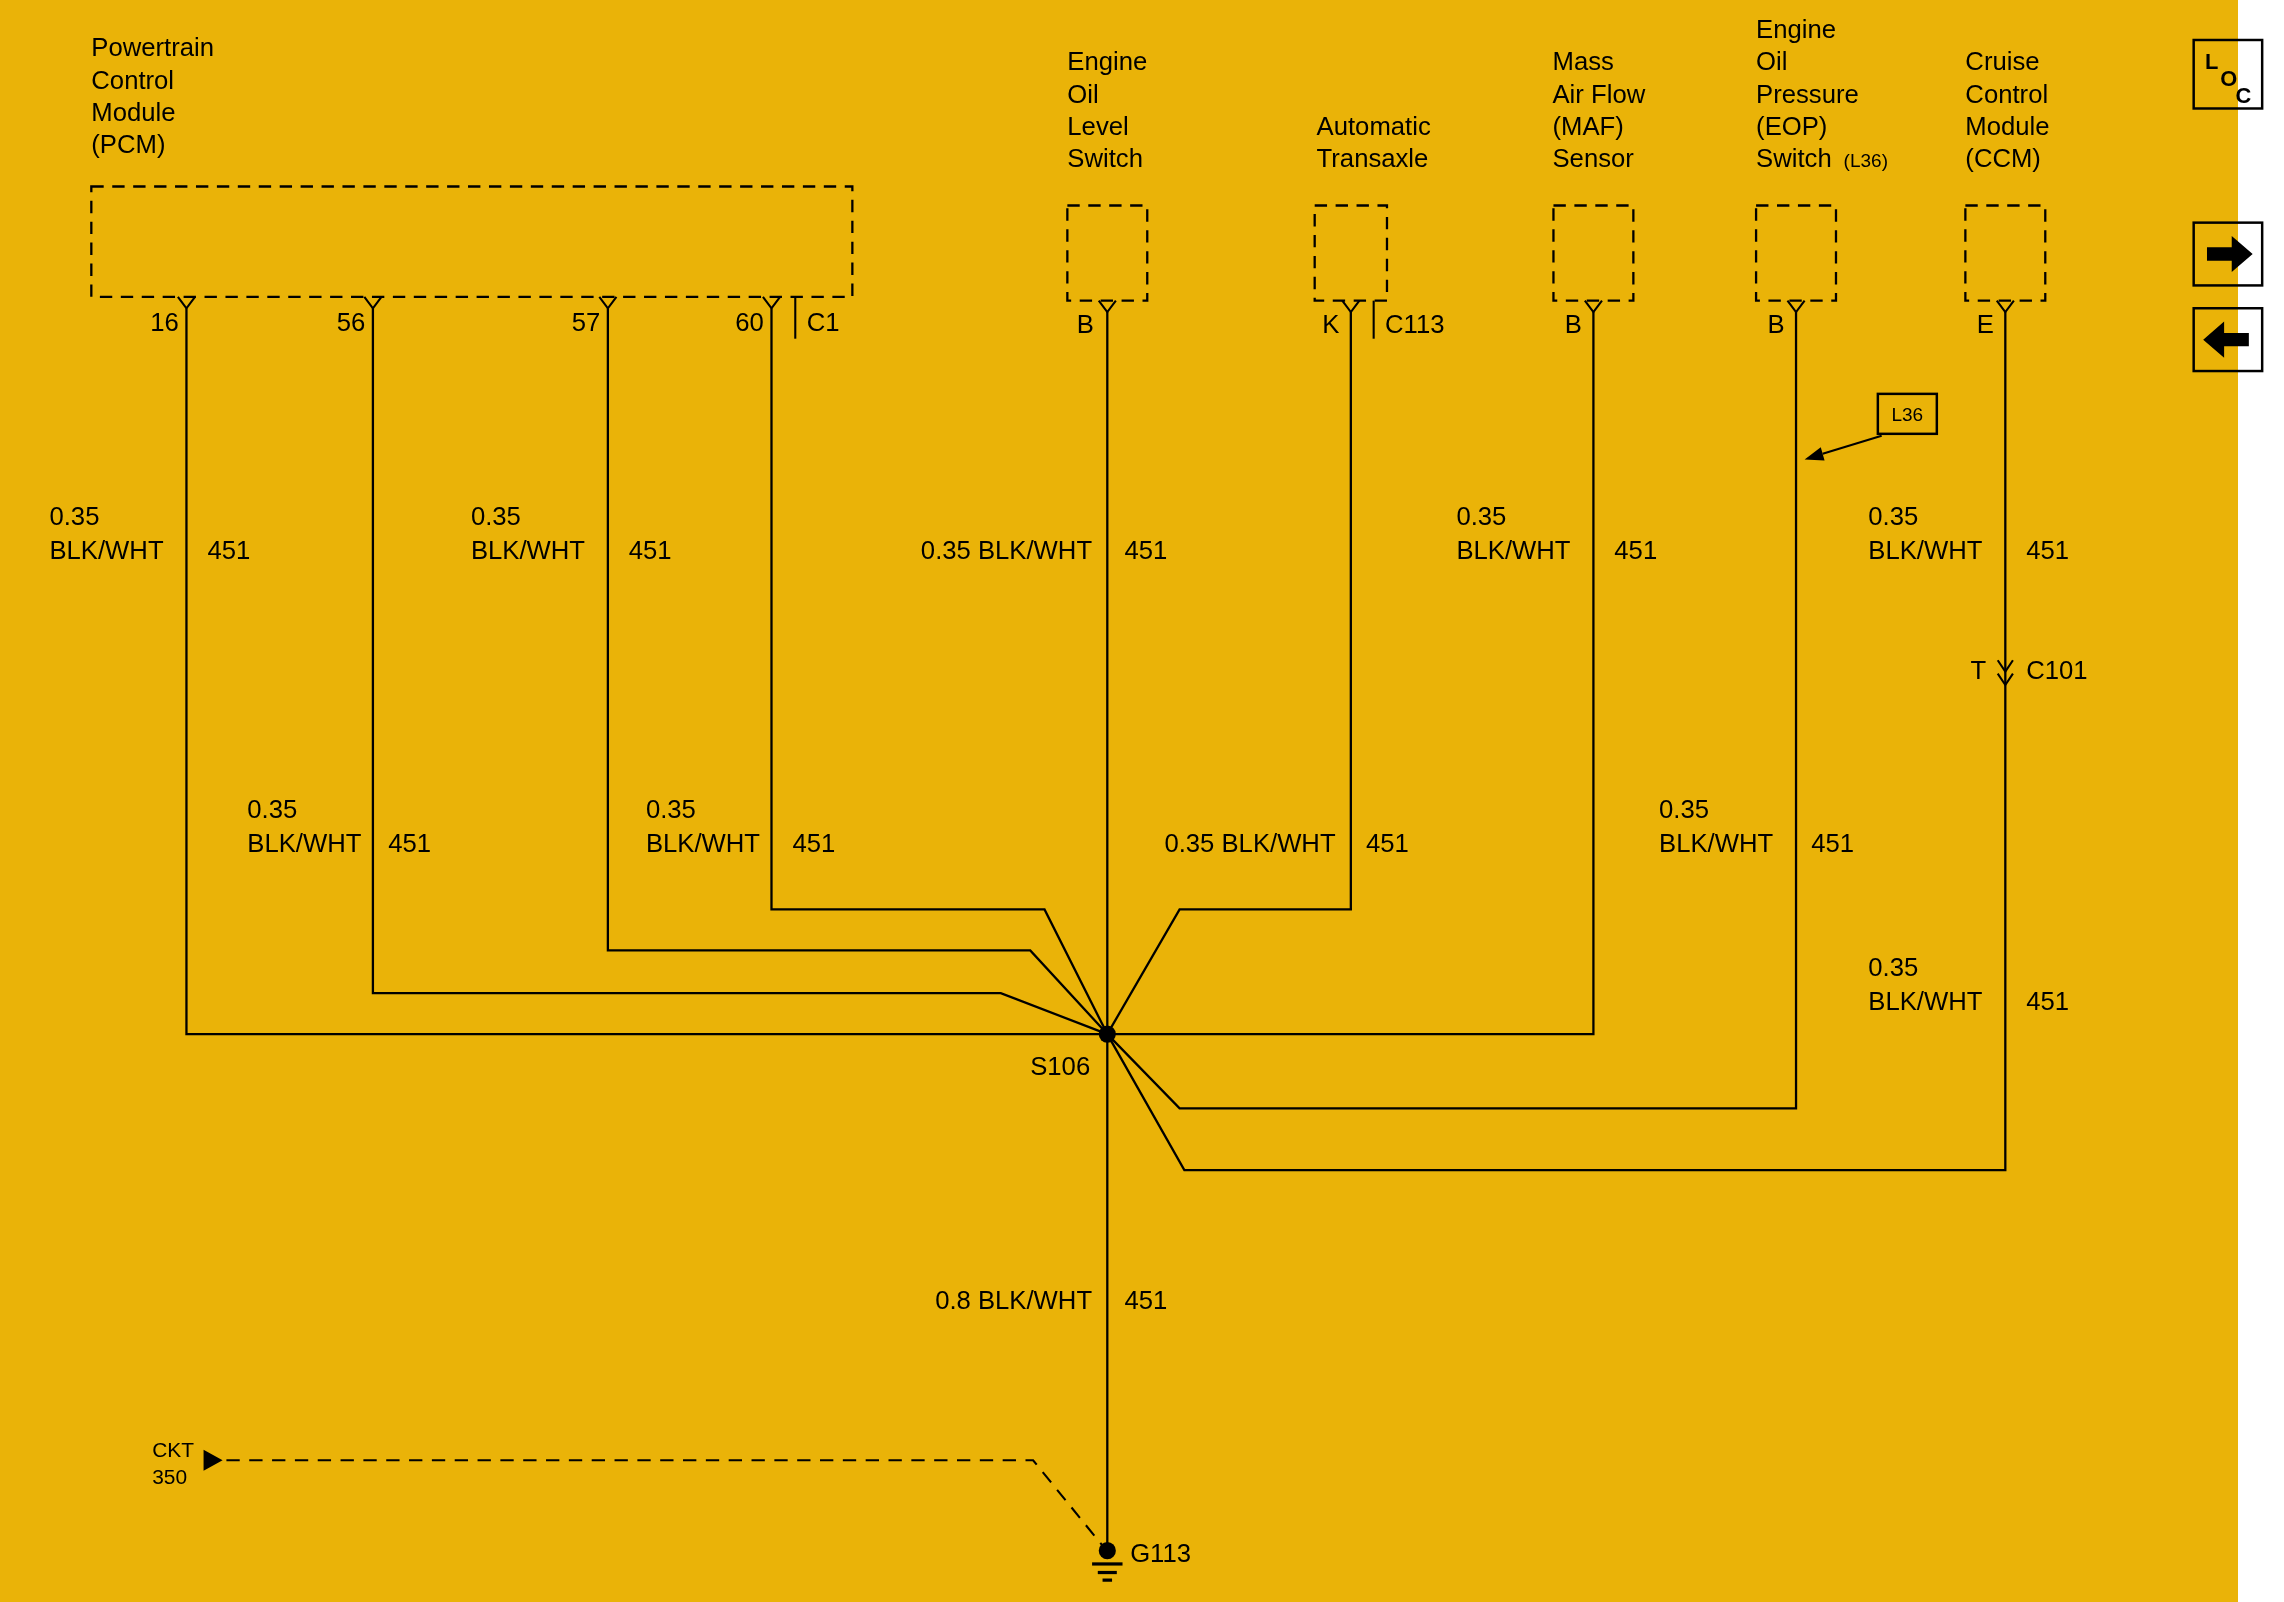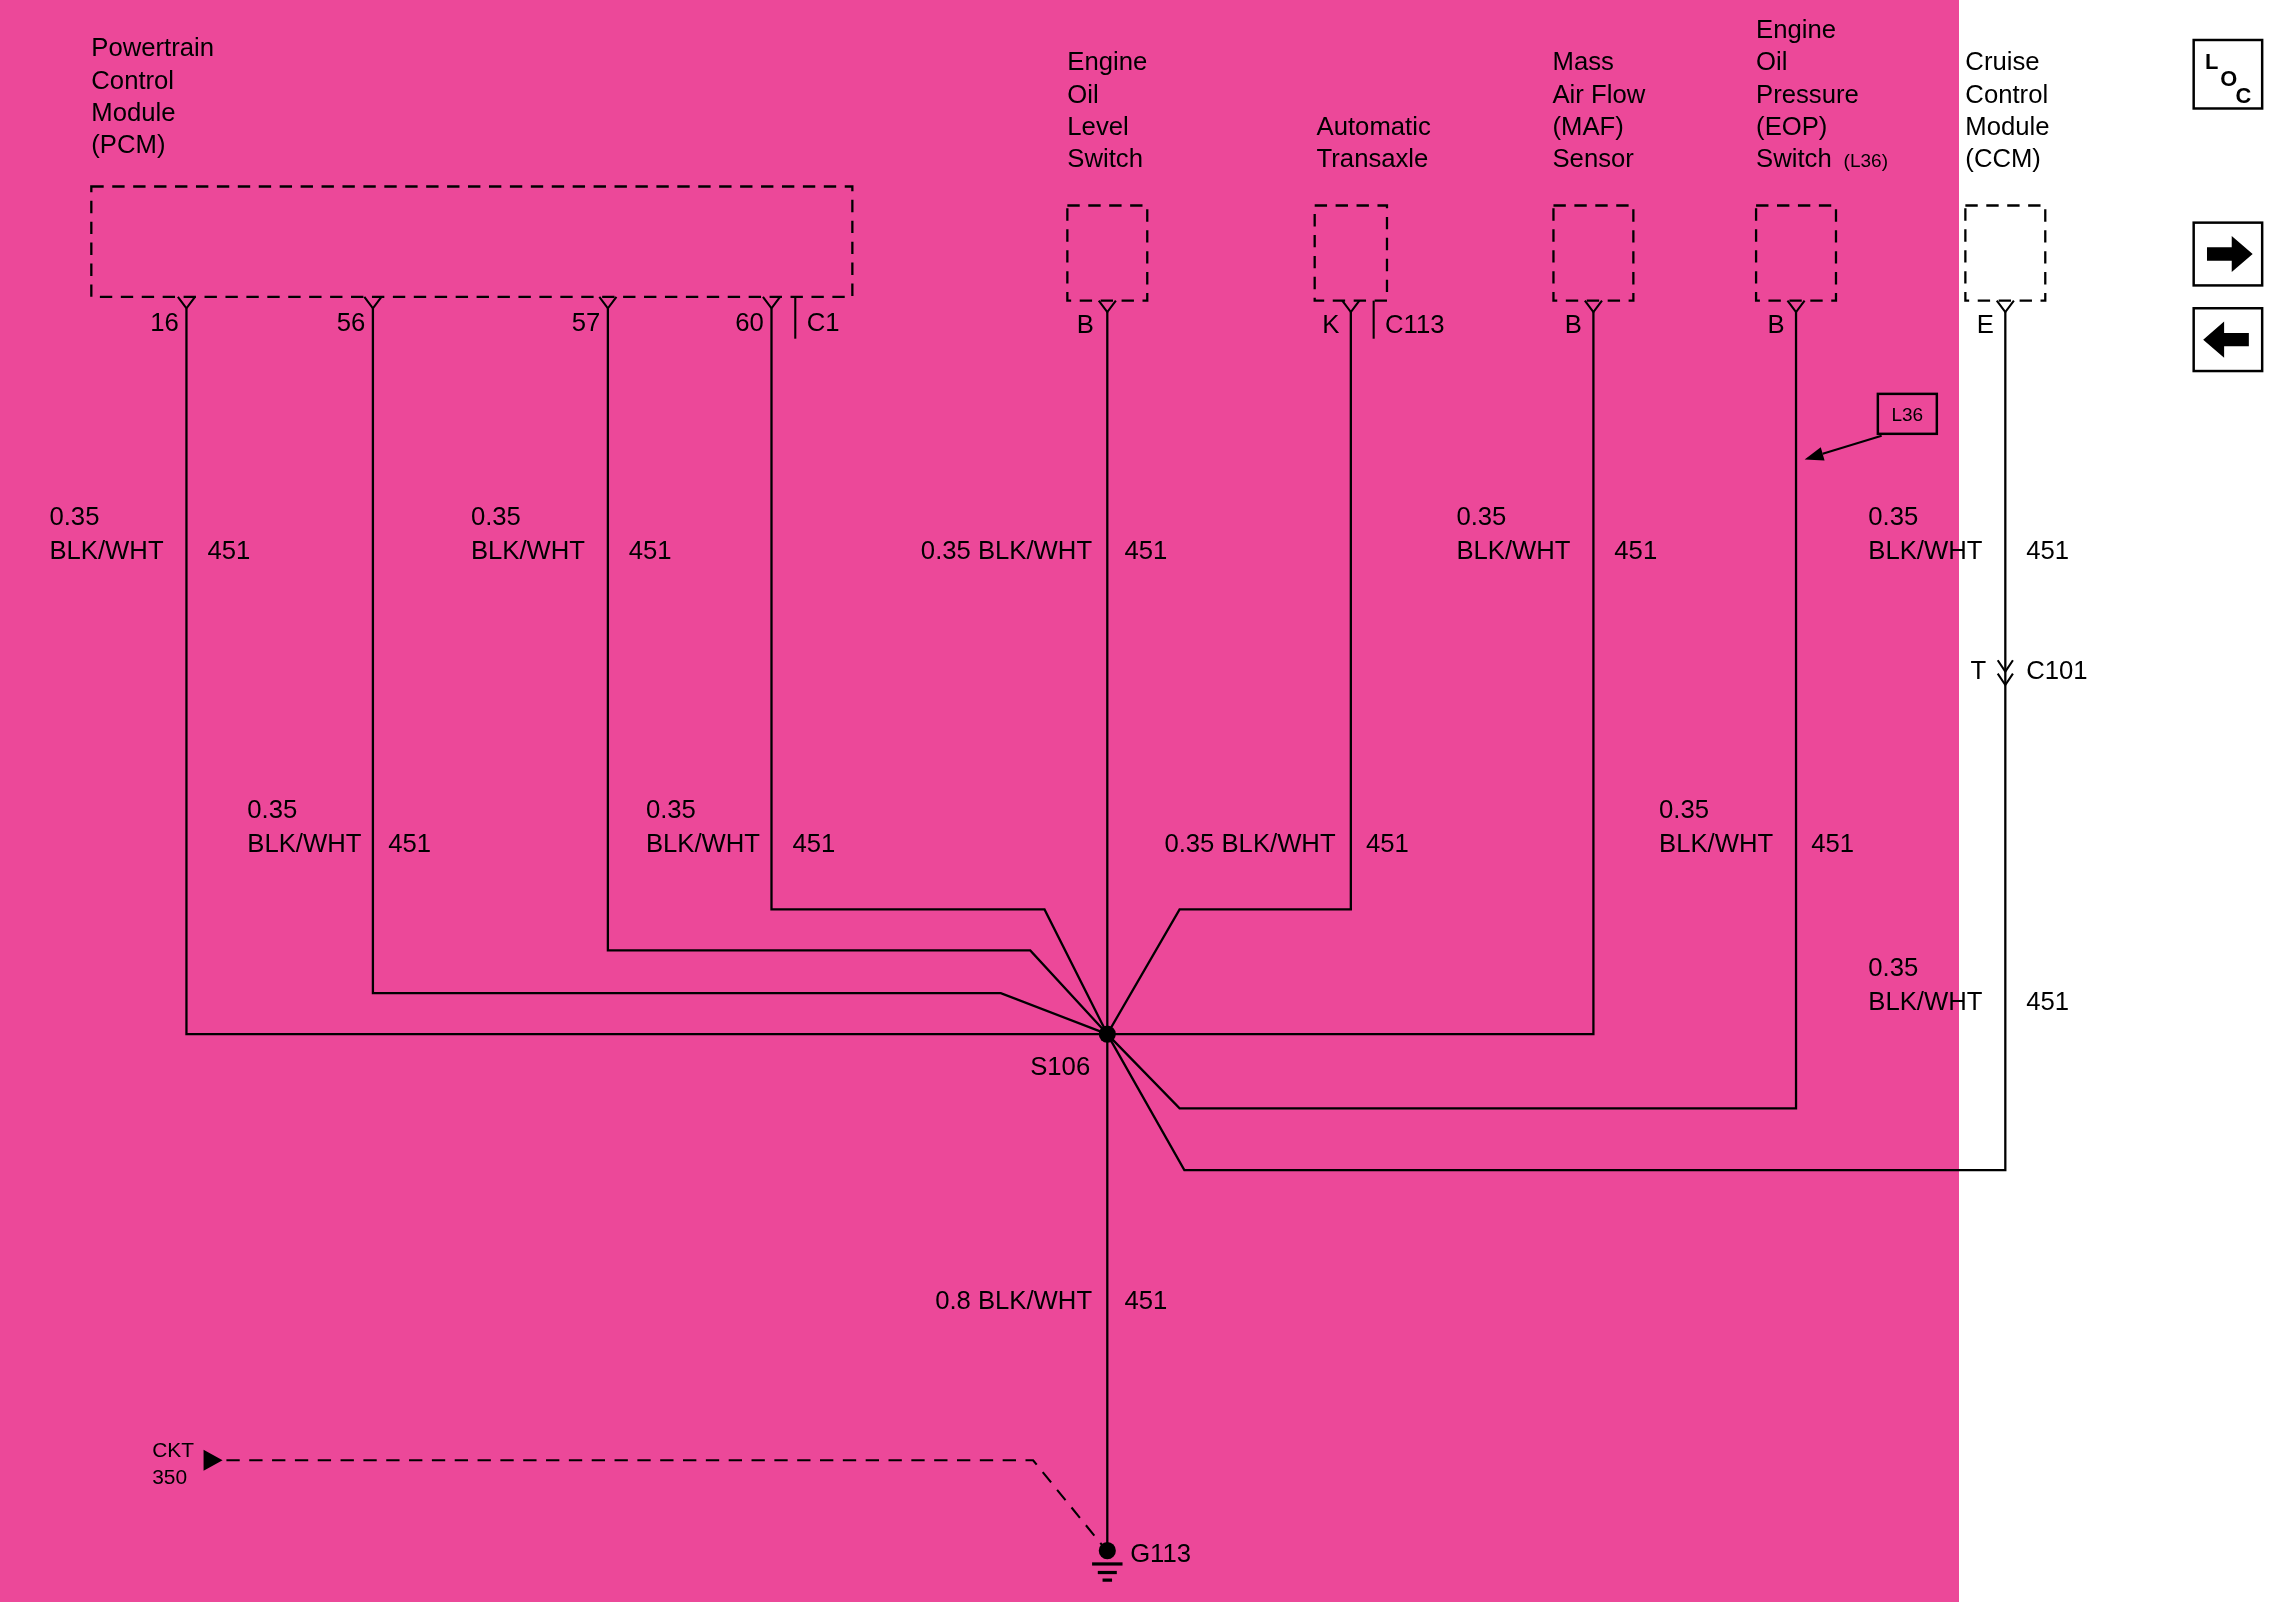--- a/index.html
+++ b/index.html
@@ -1,16 +1,16 @@
 <!DOCTYPE html>
 <html style="font-size:15px"><head>
 <meta charset="utf-8">
 <style>
   html,body{margin:0;padding:0;background:#ffffff;}
-  .stage{width:1959px;height:1603px;position:relative;background:#ec4899;}
+  .stage{width:2238px;height:1603px;position:relative;background:#eab308;}
   svg{display:block;}
   text{font-family:"Liberation Sans", sans-serif;fill:#000;}
   .lbl{font-size:27px;}
   .sm{font-size:22px;}
   .tiny{font-size:20px;}
   .cornr{font-size:23px;font-weight:bold;}
   .wire{stroke:#000;stroke-width:2.4;fill:none;}
   .thin{stroke:#000;stroke-width:2.2;fill:none;}
   .dashbox{stroke:#000;stroke-width:2.4;fill:none;stroke-dasharray:13 9;}
   .dashwire{stroke:#000;stroke-width:2.2;fill:none;stroke-dasharray:14 10;}

